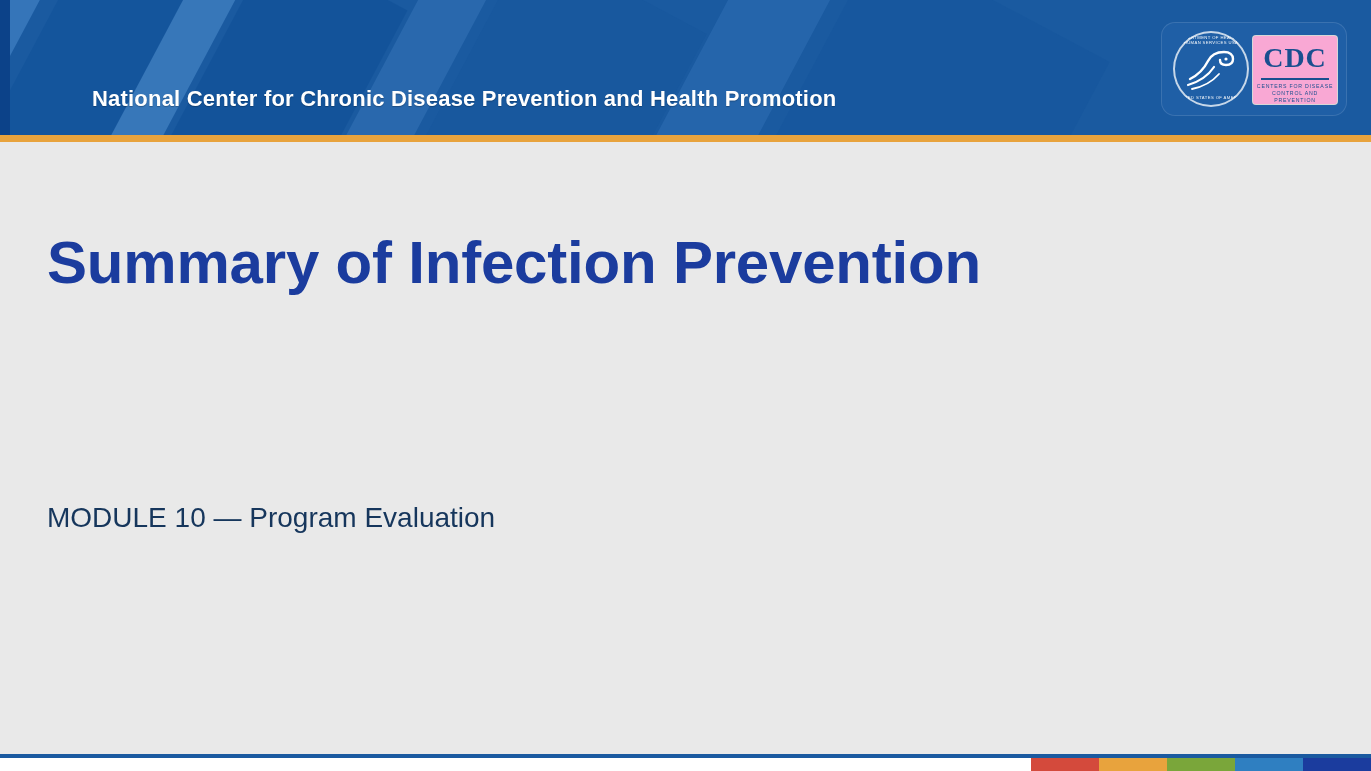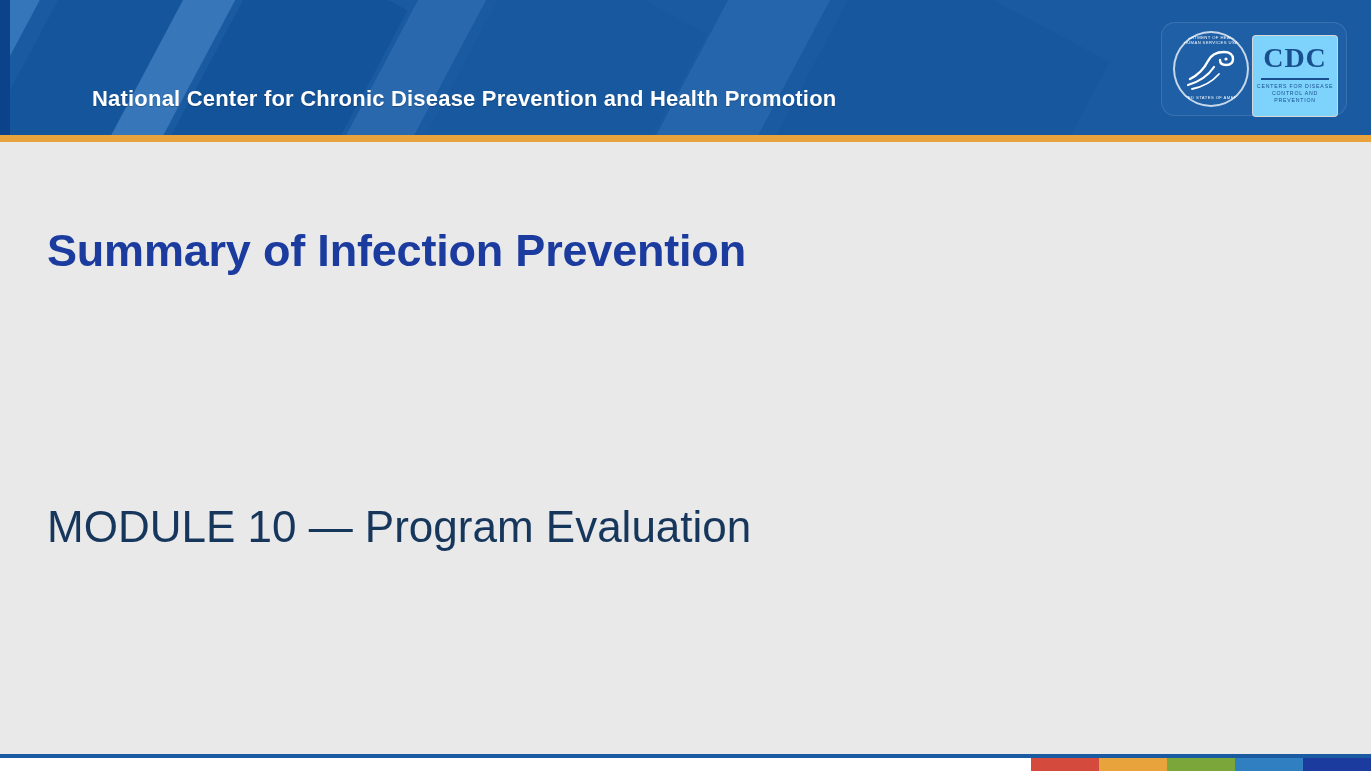--- a/index.html
+++ b/index.html
@@ -105,22 +105,22 @@
   .hhs-seal .bird {
     position: absolute;
     left: 13px; top: 18px;
     width: 50px; height: 42px;
   }
   .cdc-box {
     position: absolute;
     right: 10px;
     top: 14px;
     width: 84px;
-    height: 80px;
-    background: #7dd3fc;
+    height: 68px;
+    background: #f9a8d4;
     border-radius: 3px;
     box-shadow: 0 0 0 1px #d7d7d7;
   }
   .cdc-box .cdc-word {
     position: absolute;
     left: 0; top: 6px;
     width: 84px;
     text-align: center;
     font-family: "Liberation Serif", serif;
     font-weight: bold;
@@ -153,31 +153,31 @@
     width: 1371px;
     height: 612px;
     background: #e9e9e9;
   }
   .title-block {
     position: absolute;
     left: 47px;
     top: 75px;
     width: 1100px;
     color: #1b3c9e;
-    font-size: 45px;
+    font-size: 60px;
     font-weight: bold;
     line-height: 1.53;
     letter-spacing: -0.2px;
   }
   .title-block .line { white-space: nowrap; }
   .subtitle {
     position: absolute;
     left: 47px;
     top: 360px;
-    font-size: 44px;
+    font-size: 28px;
     color: #16365c;
     font-weight: normal;
     white-space: nowrap;
   }
 
   
   .footer-rule {
     position: absolute;
     left: 0;
     top: 754px;

